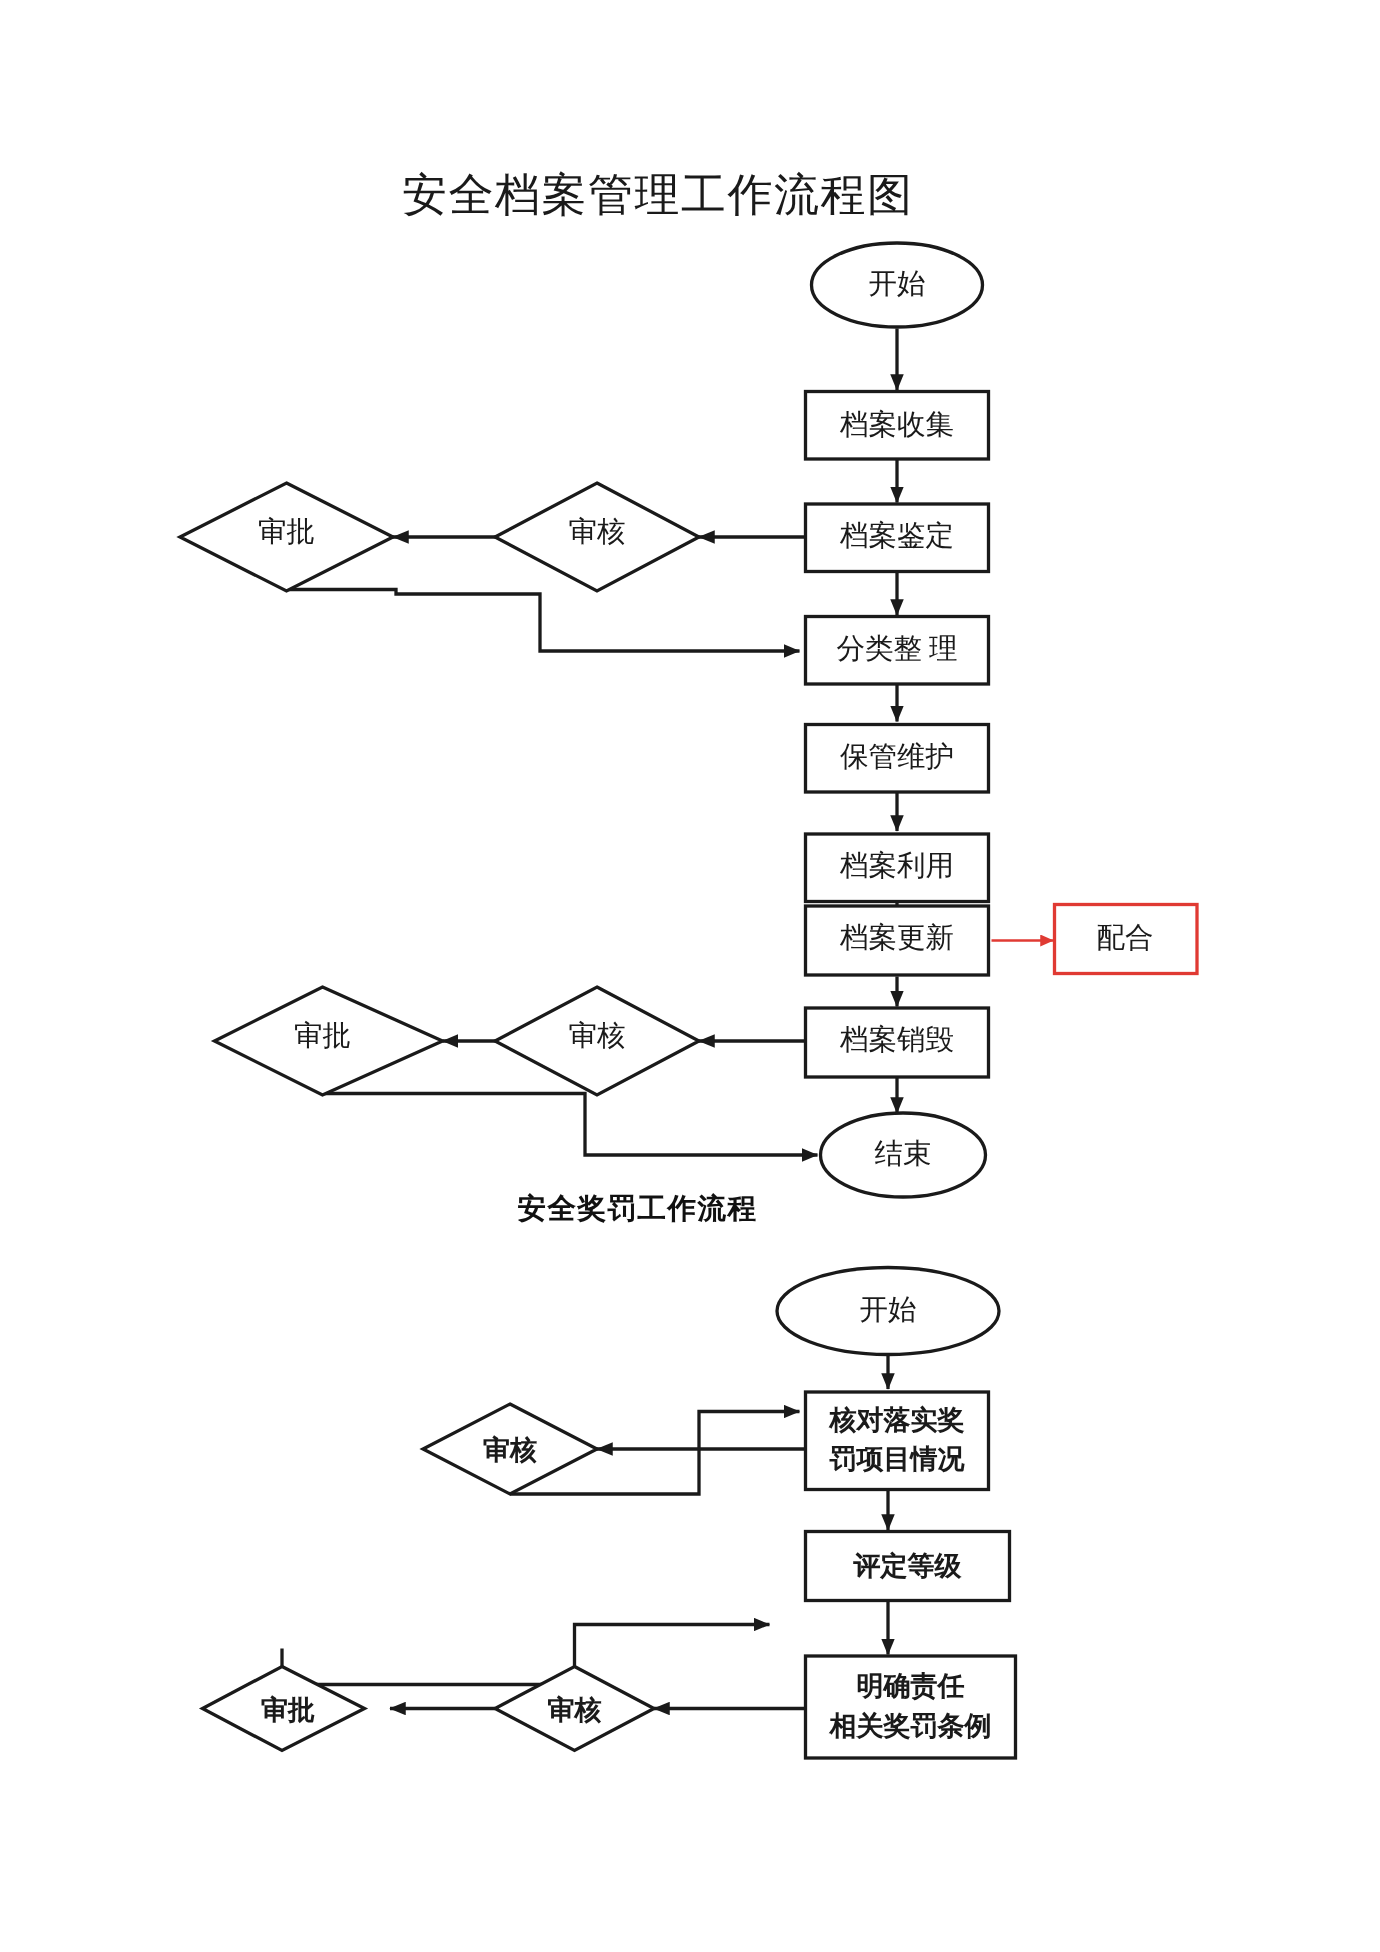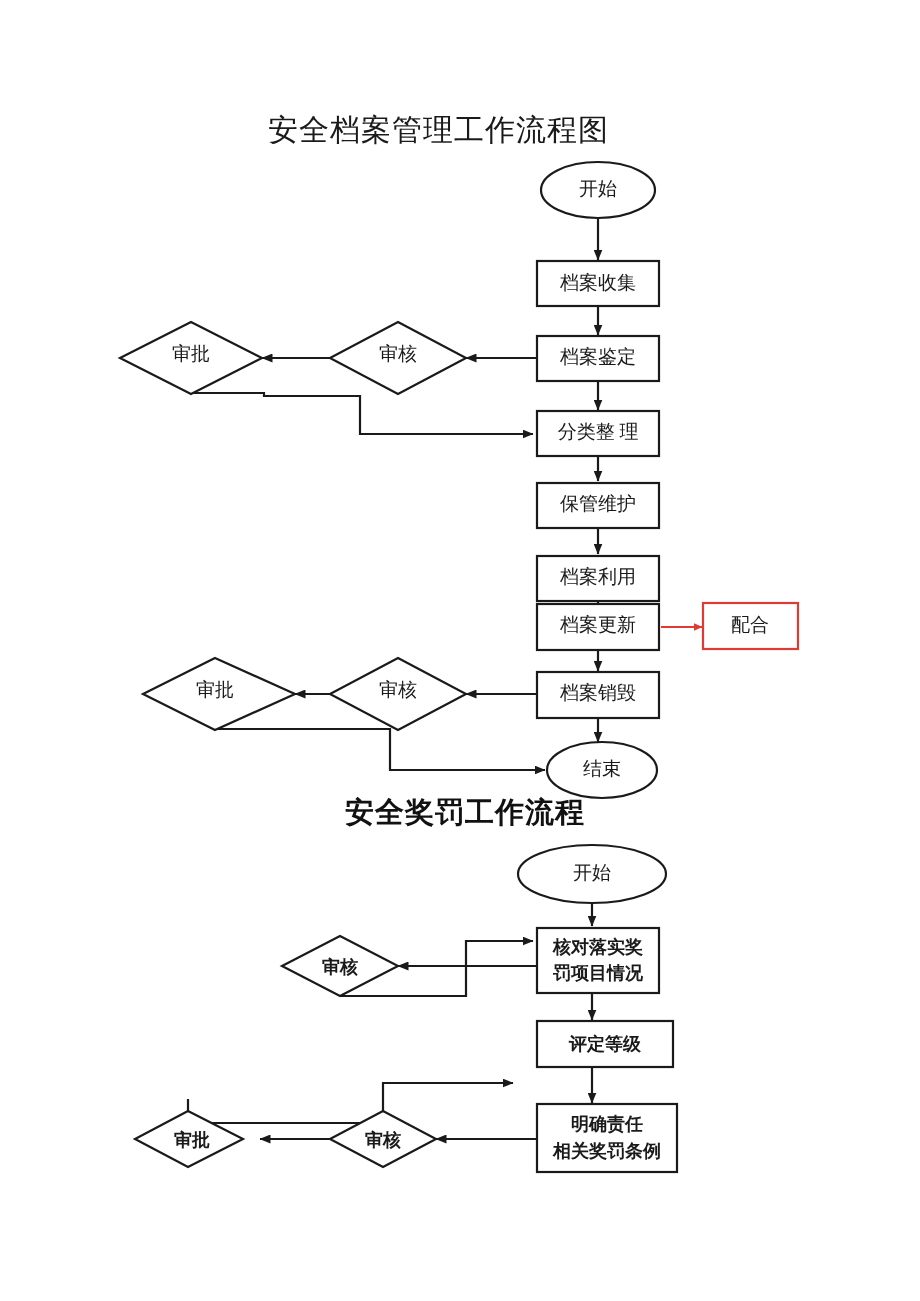--- a/index.html
+++ b/index.html
@@ -68,21 +68,21 @@
     font-family: "Liberation Serif", "DejaVu Serif", serif;
     font-size: 30px;
     font-weight: normal;
     color: #1a1a1a;
     white-space: nowrap;
     letter-spacing: 1px;
   }
   .title-sub {
     position: absolute;
     font-family: "Liberation Sans", "DejaVu Sans", sans-serif;
-    font-size: 29px;
+    font-size: 19px;
     font-weight: bold;
     color: #111111;
     white-space: nowrap;
     letter-spacing: 1px;
   }
 </style>
 </head>
 <body>
 
 <div id="page">

